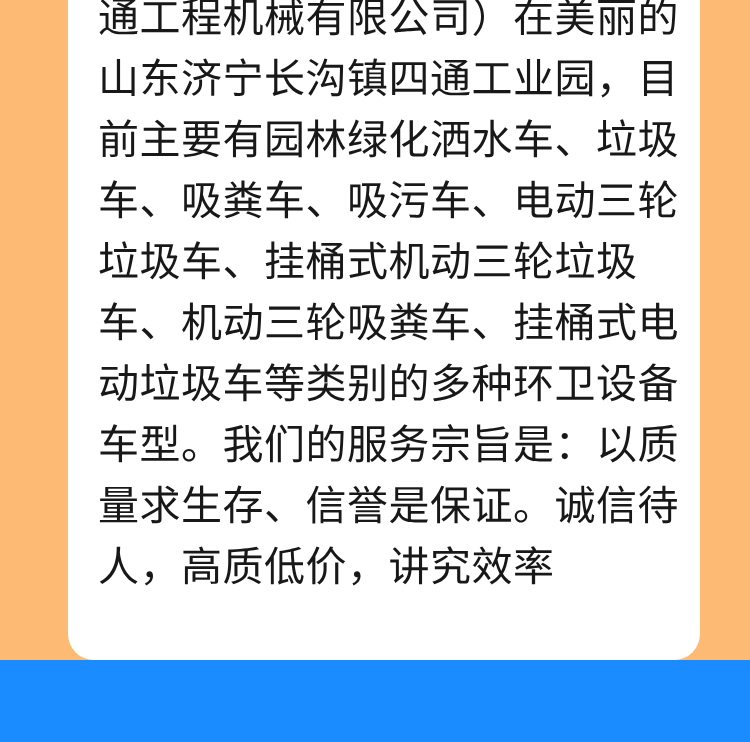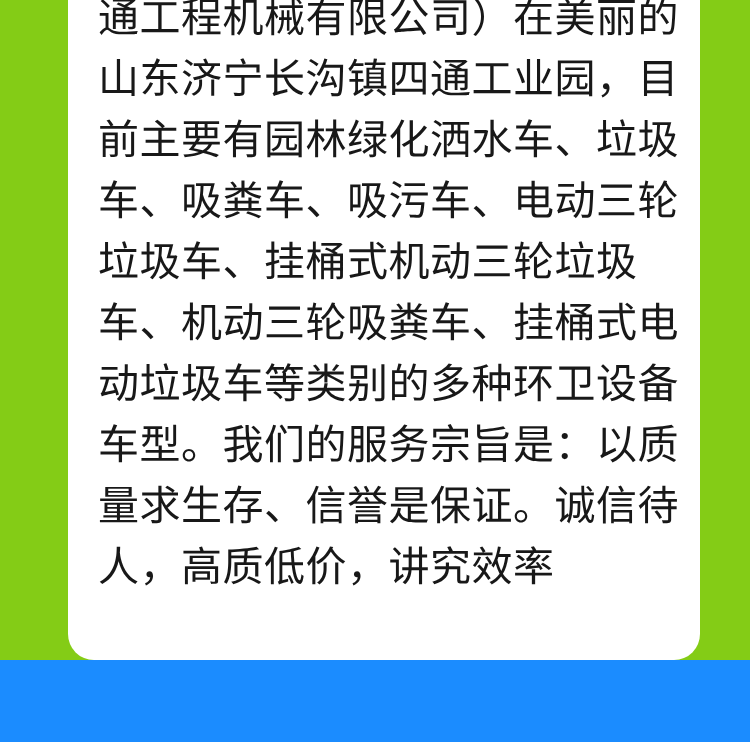--- a/index.html
+++ b/index.html
@@ -11,21 +11,21 @@
     width: 750px;
     height: 742px;
     overflow: hidden;
     background: #1b8cff;
     font-family: "Liberation Sans", sans-serif;
   }
   .page {
     position: relative;
     width: 750px;
     height: 742px;
-    background: #84cc16;
+    background: #fdba74;
     box-sizing: border-box;
   }
   
   .card {
     position: absolute;
     left: 68px;
     top: -12px;
     width: 632px;
     height: 672px;
     background: #ffffff;

